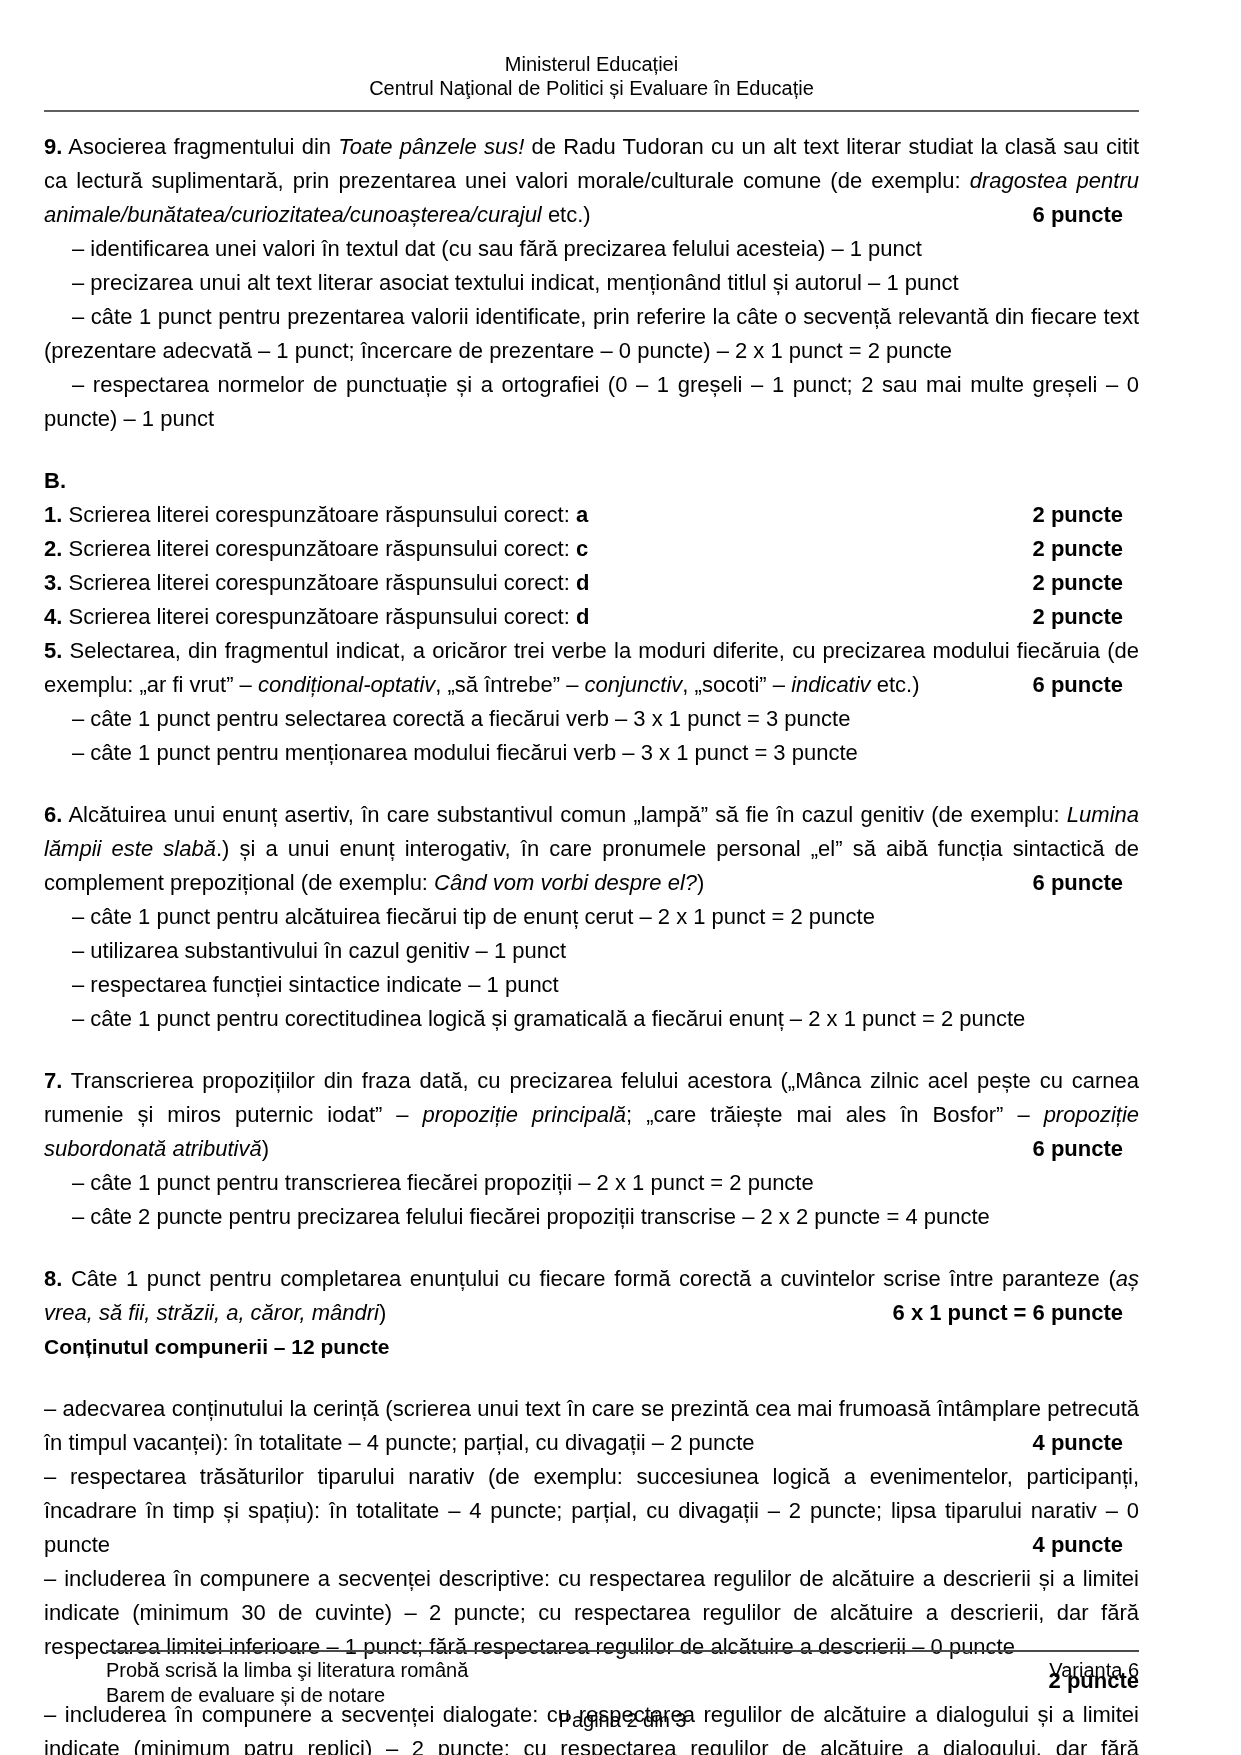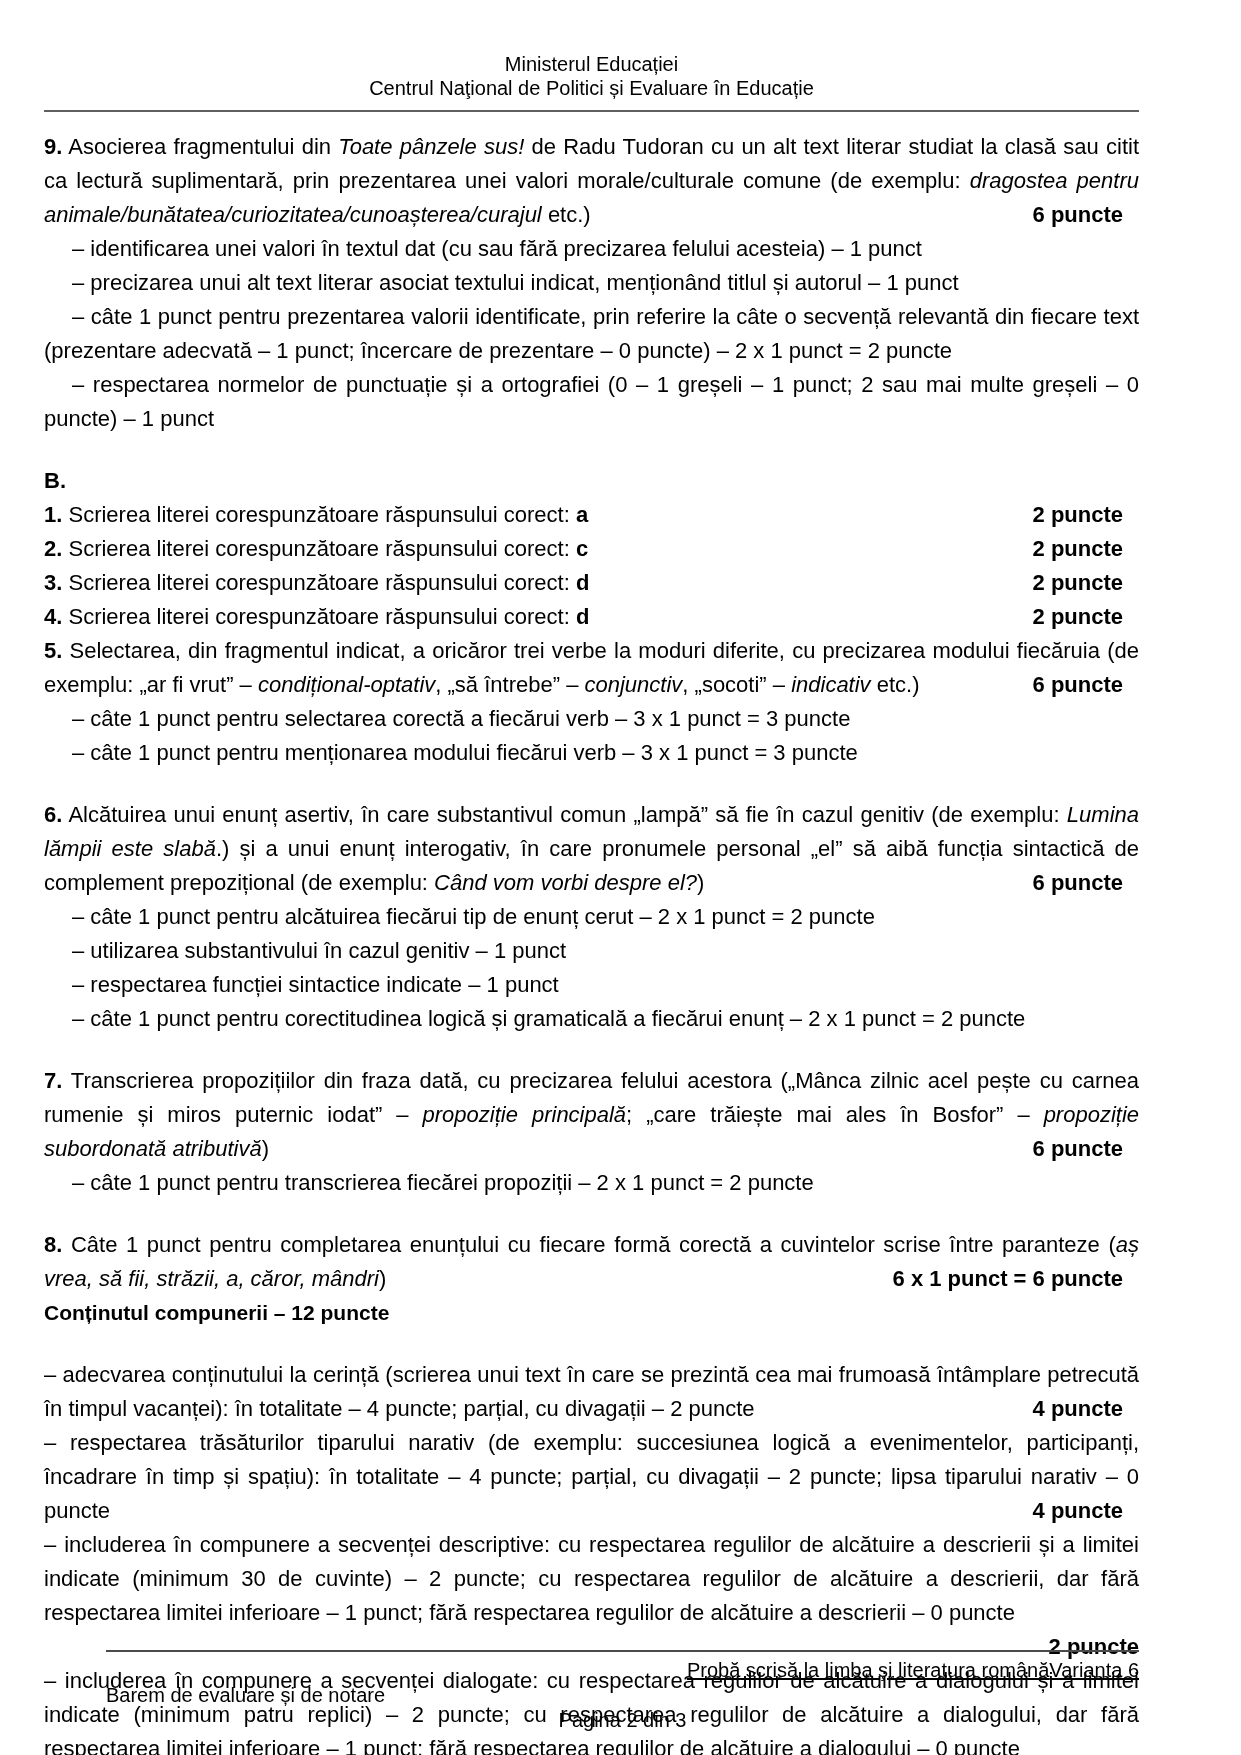--- a/index.html
+++ b/index.html
@@ -20,21 +20,21 @@
   .gap{height:28px;}
   .points-line{text-align:right;font-weight:bold;margin:0;}
   .sec-heading{
     display:flex;justify-content:space-between;align-items:flex-end;
     font-weight:bold;font-size:22.5px;
     border-bottom:3px solid #000;padding-bottom:3px;margin:14px 0 12px 0;
   }
   .subtitle{font-weight:bold;font-size:21px;margin:0 0 0 0;}
   .doc-footer{position:absolute;left:106px;right:102px;top:1650px;font-size:20px;line-height:25px;}
   .footer-rule{border:none;border-top:2px solid #4a4a4a;margin:0 0 6px 0;}
-  .footer-row{display:flex;justify-content:flex-end;text-decoration:underline;}
+  .footer-row{display:flex;justify-content:space-between;}
   .footer-page{text-align:center;margin-top:0;}
 </style>
 </head>
 <body>
 
 <div class="page">
   <div class="doc-header">
     <div>Ministerul Educației</div>
     <div>Centrul Naţional de Politici și Evaluare în Educație</div>
   </div>
@@ -56,20 +56,21 @@
       <p class="para ind"><span>– câte 1 punct pentru menționarea modului fiecărui verb – 3 x 1 punct = 3 puncte</span></p>
       <div class="gap"></div>
       <p class="para"><span class="b">6.</span><span> Alcătuirea unui enunț asertiv, în care substantivul comun „lampă” să fie în cazul genitiv (de exemplu: </span><span class="i">Lumina lămpii este slabă</span><span>.) și a unui enunț interogativ, în care pronumele personal „el” să aibă funcția sintactică de complement prepozițional (de exemplu: </span><span class="i">Când vom vorbi despre el?</span><span>)</span><span class="pts">6 puncte</span></p>
       <p class="para ind"><span>– câte 1 punct pentru alcătuirea fiecărui tip de enunț cerut – 2 x 1 punct = 2 puncte</span></p>
       <p class="para ind"><span>– utilizarea substantivului în cazul genitiv – 1 punct</span></p>
       <p class="para ind"><span>– respectarea funcției sintactice indicate – 1 punct</span></p>
       <p class="para ind"><span>– câte 1 punct pentru corectitudinea logică și gramaticală a fiecărui enunț – 2 x 1 punct = 2 puncte</span></p>
       <div class="gap"></div>
       <p class="para"><span class="b">7.</span><span> Transcrierea propozițiilor din fraza dată, cu precizarea felului acestora („Mânca zilnic acel pește cu carnea rumenie și miros puternic iodat” – </span><span class="i">propoziție principală</span><span>; „care trăiește mai ales în Bosfor” – </span><span class="i">propoziție subordonată atributivă</span><span>)</span><span class="pts">6 puncte</span></p>
       <p class="para ind"><span>– câte 1 punct pentru transcrierea fiecărei propoziții – 2 x 1 punct = 2 puncte</span></p>
+      <p class="para ind"><span>– câte 2 puncte pentru precizarea felului fiecărei propoziții transcrise – 2 x 2 puncte = 4 puncte</span></p>
       <div class="gap"></div>
       <p class="para"><span class="b">8.</span><span> Câte 1 punct pentru completarea enunțului cu fiecare formă corectă a cuvintelor scrise între paranteze (</span><span class="i">aș vrea, să fii, străzii, a, căror, mândri</span><span>)</span><span class="pts">6 x 1 punct = 6 puncte</span></p>
       <div class="subtitle">Conținutul compunerii – 12 puncte</div>
       <div class="gap"></div>
       <p class="para"><span>– adecvarea conținutului la cerință (scrierea unui text în care se prezintă cea mai frumoasă întâmplare petrecută în timpul vacanței): în totalitate – 4 puncte; parțial, cu divagații – 2 puncte</span><span class="pts">4 puncte</span></p>
       <p class="para"><span>– respectarea trăsăturilor tiparului narativ (de exemplu: succesiunea logică a evenimentelor, participanți, încadrare în timp și spațiu): în totalitate – 4 puncte; parțial, cu divagații – 2 puncte; lipsa tiparului narativ – 0 puncte</span><span class="pts">4 puncte</span></p>
       <p class="para"><span>– includerea în compunere a secvenței descriptive: cu respectarea regulilor de alcătuire a descrierii și a limitei indicate (minimum 30 de cuvinte) – 2 puncte; cu respectarea regulilor de alcătuire a descrierii, dar fără respectarea limitei inferioare – 1 punct; fără respectarea regulilor de alcătuire a descrierii – 0 puncte</span></p>
       <div class="points-line">2 puncte</div>
       <p class="para"><span>– includerea în compunere a secvenței dialogate: cu respectarea regulilor de alcătuire a dialogului și a limitei indicate (minimum patru replici) – 2 puncte; cu respectarea regulilor de alcătuire a dialogului, dar fără respectarea limitei inferioare – 1 punct; fără respectarea regulilor de alcătuire a dialogului – 0 puncte</span></p>
       <div class="points-line">2 puncte</div>

